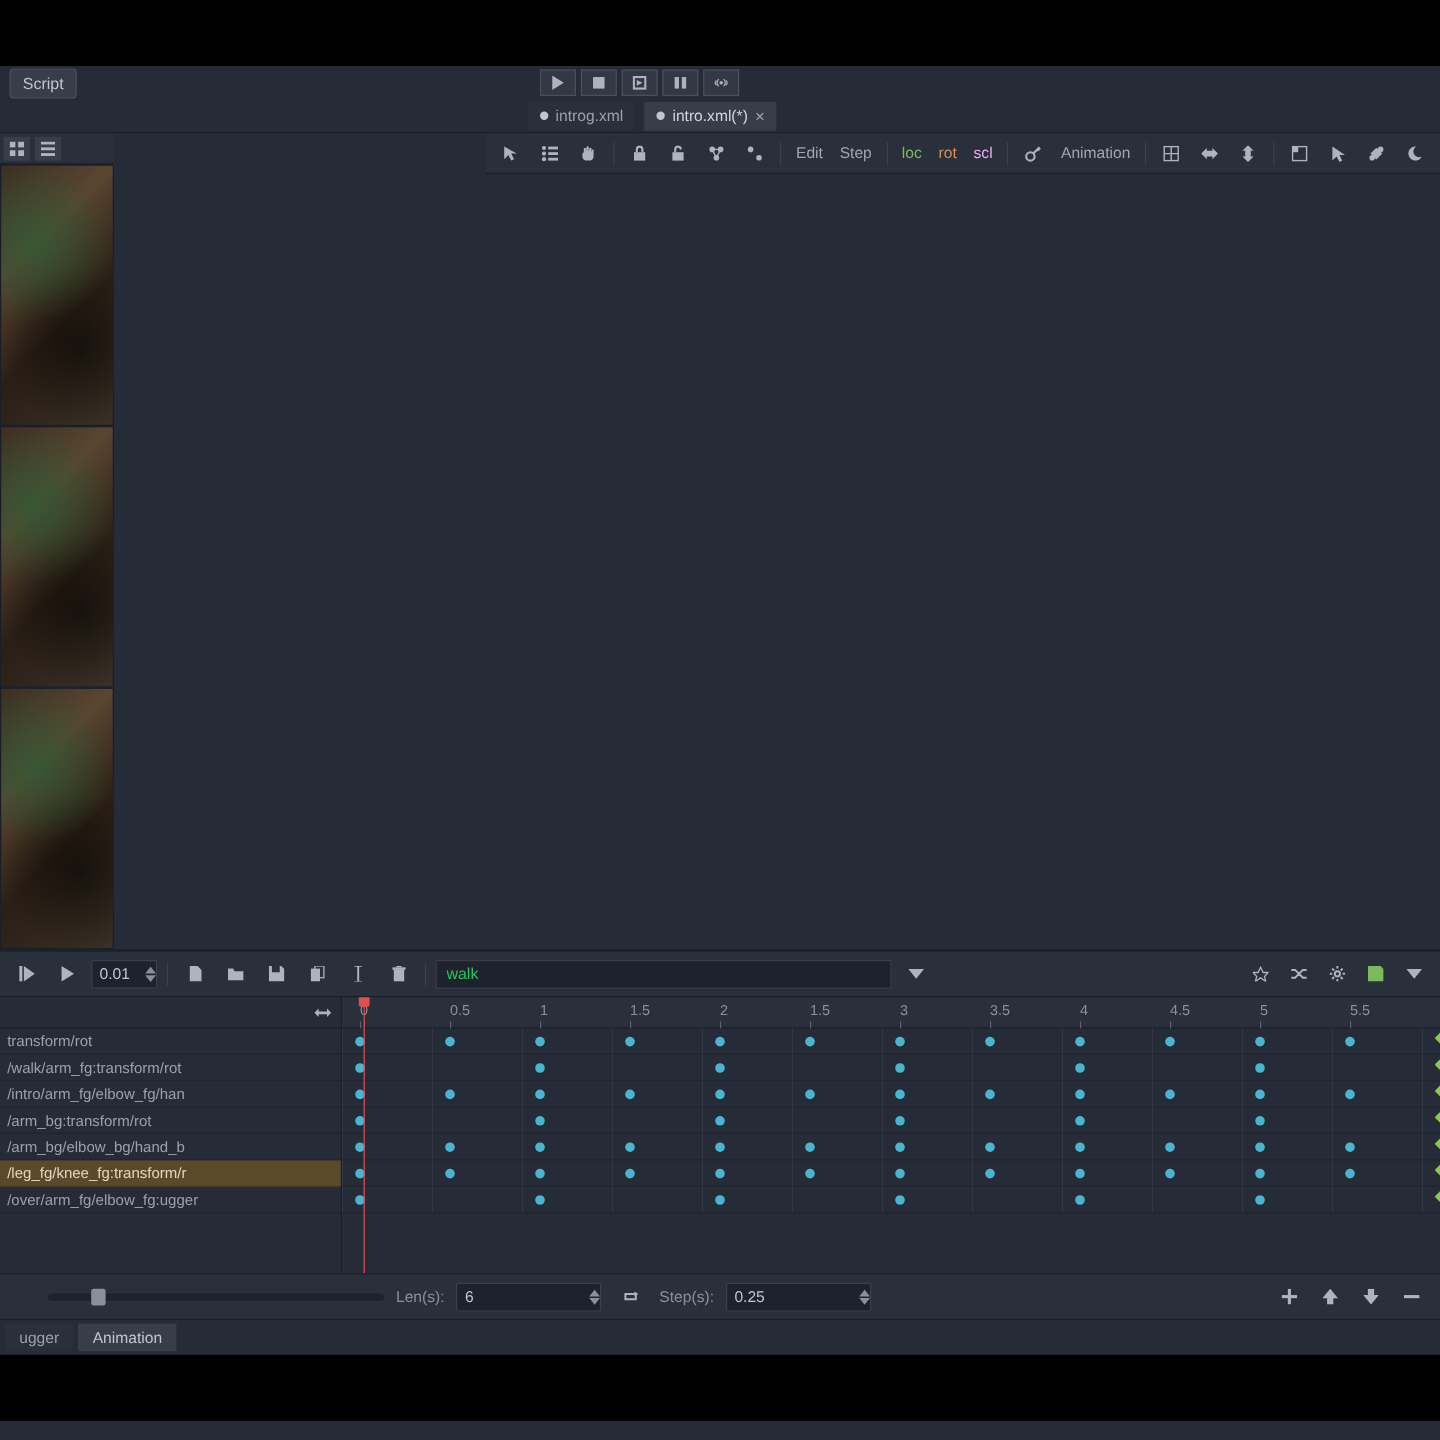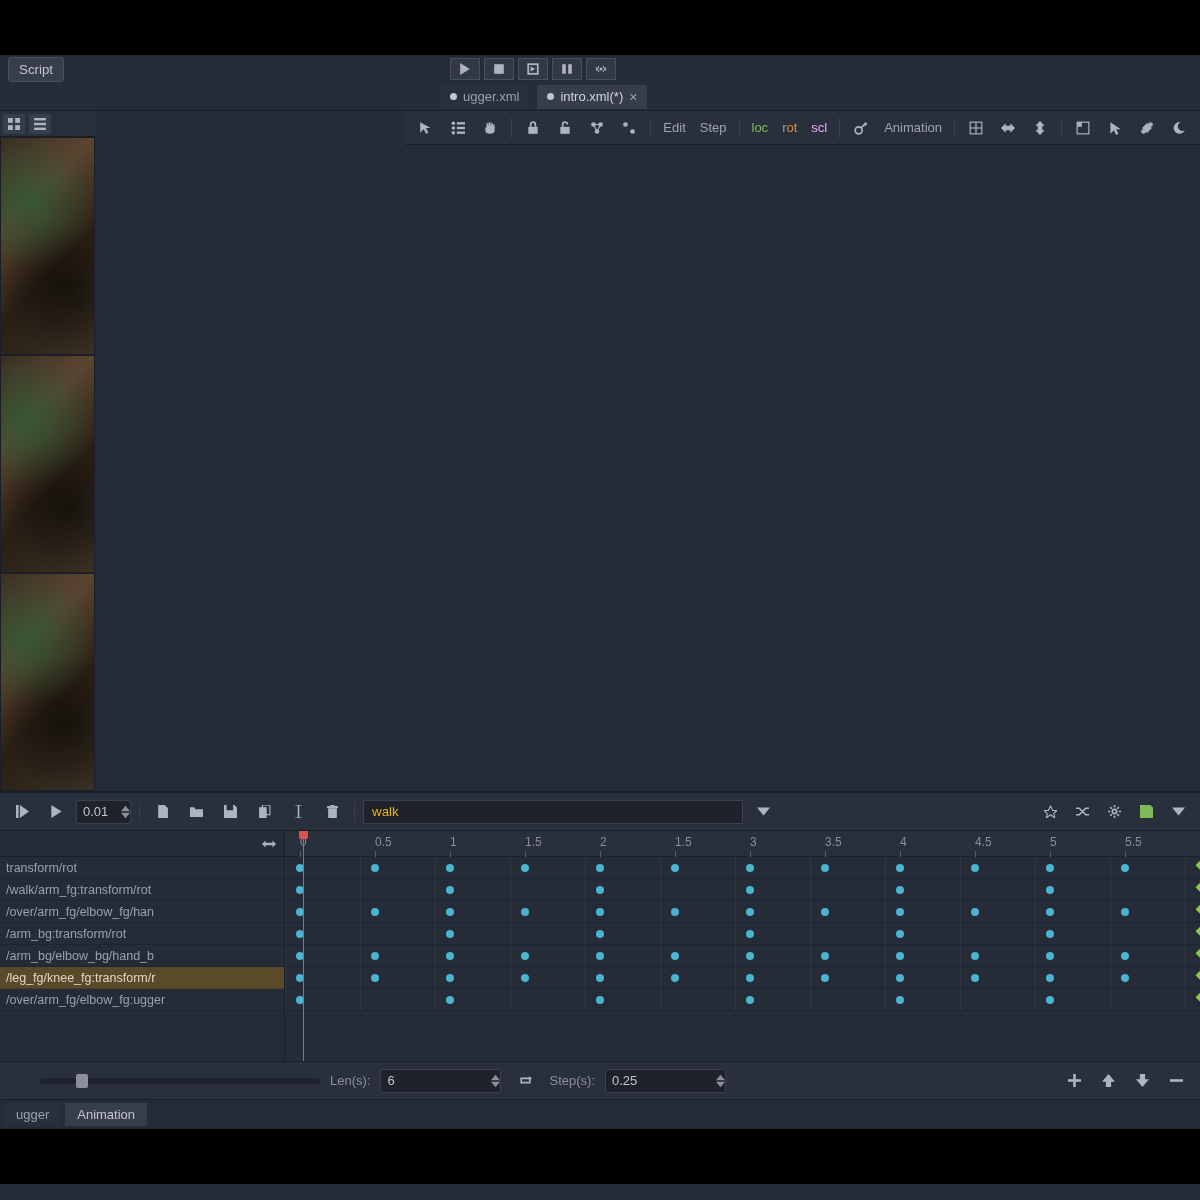--- a/index.html
+++ b/index.html
@@ -62,21 +62,21 @@
 .vp-scroll { position: absolute; bottom: 2px; left: 280px; width: 240px; height: 10px; background: #383d4a; border-radius: 5px; }
 
 .anim-panel { background: #2a2f3c; border-top: 2px solid #1a1e28; }
 .anim-toolbar { height: 38px; display: flex; align-items: center; padding: 0 8px; gap: 6px; border-bottom: 1px solid #1a1e28; }
 .abtn { width: 28px; height: 26px; display: flex; align-items: center; justify-content: center; }
 .abtn svg { width: 13px; height: 13px; fill: #aeb3c0; }
 .spinner { display: flex; align-items: center; background: #1e222c; border: 1px solid #3a3f4a; border-radius: 2px; height: 24px; }
 .spinner input { background: transparent; border: none; color: #c0c5d0; width: 44px; padding: 2px 6px; font-size: 13px; }
 .spinner-arrows { display: flex; flex-direction: column; }
 .spinner-arrows svg { width: 9px; height: 7px; fill: #8a8f9a; }
-.anim-name { flex: 0 0 380px; background: #1e222c; border: 1px solid #3a3f4a; padding: 3px 8px; height: 24px; color: #eab308; }
+.anim-name { flex: 0 0 380px; background: #1e222c; border: 1px solid #3a3f4a; padding: 3px 8px; height: 24px; color: #22c55e; }
 .anim-right { margin-left: auto; display: flex; gap: 4px; align-items: center; }
 .green-ic svg { fill: #7fba5a; }
 
 .timeline-area { display: flex; height: 230px; }
 .track-names { width: 285px; background: #262b38; border-right: 1px solid #1a1e28; font-size: 12.5px; color: #9aa0ac; }
 .ruler-spacer { height: 26px; border-bottom: 1px solid #1a1e28; display: flex; align-items: center; justify-content: flex-end; padding-right: 8px; }
 .ruler-spacer svg { width: 14px; height: 10px; fill: #aeb3c0; }
 .track { height: 22px; display: flex; align-items: center; padding: 0 6px; white-space: nowrap; overflow: hidden; border-bottom: 1px solid rgba(0,0,0,0.15); }
 .track.sel { background: #5a4a2a; color: #e0d5c0; }
 
@@ -140,21 +140,21 @@
           <path d="M2 3 Q0 5 2 7 M4 2 Q1 5 4 8 M8 2 Q11 5 8 8 M10 3 Q12 5 10 7" stroke="#aeb3c0" fill="none"></path>
           <circle cx="6" cy="5" r="1.5"></circle>
         </svg>
       </div>
   </div>
 </div>
 
 <div class="tab-bar">
   <div class="filetab">
       <span class="dot"></span>
-      <span>ugger.xml</span>
+      <span>introg.xml</span>
     </div>
   <div class="filetab active">
       <span class="dot"></span>
       <span>intro.xml(*)</span>
       <span class="close-x">×</span>
     </div>
 </div>
 
 <div class="main-area">
   <div class="left-panel">
@@ -416,21 +416,21 @@
   <div class="timeline-area">
     <div class="track-names">
       <div class="ruler-spacer">
           <svg viewBox="0 0 12 8">
             <path d="M0 4 L3 1 L3 3 L9 3 L9 1 L12 4 L9 7 L9 5 L3 5 L3 7 Z"></path>
           </svg>
         </div>
       <div id="track-labels">
           <div class="track">transform/rot</div>
           <div class="track">/walk/arm_fg:transform/rot</div>
-          <div class="track">/over/arm_fg/elbow_fg/han</div>
+          <div class="track">/intro/arm_fg/elbow_fg/han</div>
           <div class="track">/arm_bg:transform/rot</div>
           <div class="track">/arm_bg/elbow_bg/hand_b</div>
           <div class="track sel">/leg_fg/knee_fg:transform/r</div>
           <div class="track">/over/arm_fg/elbow_fg:ugger</div>
         </div>
     </div>
     <div class="timeline-body">
       <div class="ruler" id="ruler">
           <span class="tick" style="left: 15px;">0</span>
           <span class="tick" style="left: 90px;">0.5</span>

